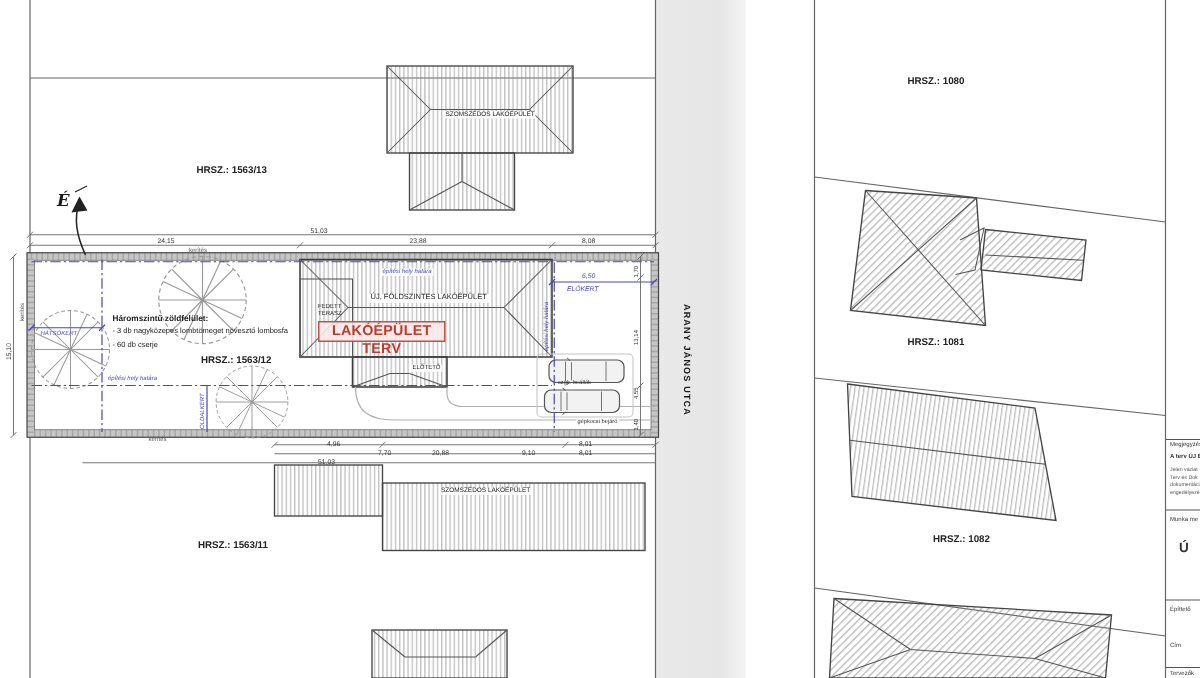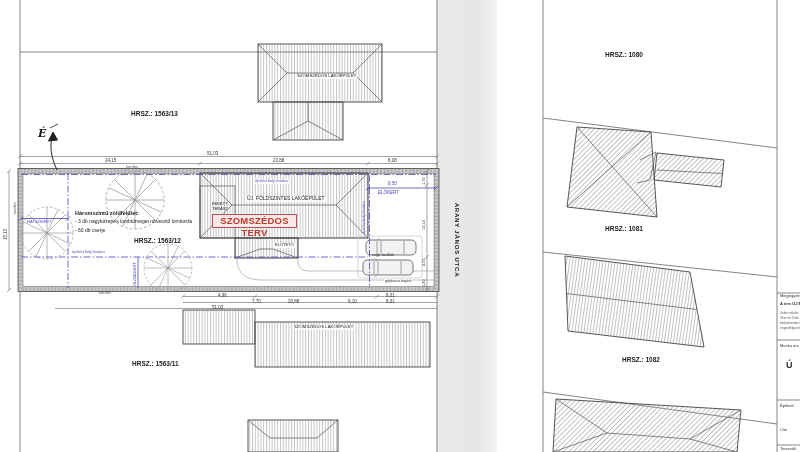--- a/index.html
+++ b/index.html
@@ -231,21 +231,21 @@
 
   <div class="lbl hrsz" style="left:131px;top:110px;">HRSZ.: 1563/13</div>
   <div class="lbl hrsz b" style="left:134px;top:237px;">HRSZ.: 1563/12</div>
   <div class="lbl hrsz" style="left:132px;top:360px;">HRSZ.: 1563/11</div>
   <div class="lbl hrsz" style="left:605px;top:51px;">HRSZ.: 1080</div>
   <div class="lbl hrsz" style="left:605px;top:225px;">HRSZ.: 1081</div>
   <div class="lbl hrsz" style="left:622px;top:356px;">HRSZ.: 1082</div>
 
   <div class="lbl b rotcw" style="left:460px;top:193px;width:94px;font-size:6px;letter-spacing:.8px;text-align:center;">ARANY JÁNOS UTCA</div>
 
-  <div class="stamp">SZOMSZÉDOS TERV</div>
+  <div class="stamp">LAKÓÉPÜLET TERV</div>
 
   <div class="lbl wbg" style="left:246px;top:196px;">ÚJ, FÖLDSZINTES LAKÓÉPÜLET</div>
   <div class="lbl tiny" style="left:212px;top:202px;">FEDETT</div>
   <div class="lbl tiny" style="left:212px;top:207px;">TERASZ</div>
   <div class="lbl tiny wbg" style="left:274px;top:243px;">ELŐTETŐ</div>
   <div class="lbl tiny wbg" style="left:296px;top:74px;font-size:4.3px;">SZOMSZÉDOS LAKÓÉPÜLET</div>
   <div class="lbl tiny wbg" style="left:293px;top:325px;font-size:4.3px;">SZOMSZÉDOS LAKÓÉPÜLET</div>
 
   <div class="lbl tiny blue wbg" style="left:254px;top:179px;">építési hely határa</div>
   <div class="lbl tiny blue" style="left:72px;top:250px;">építési hely határa</div>

